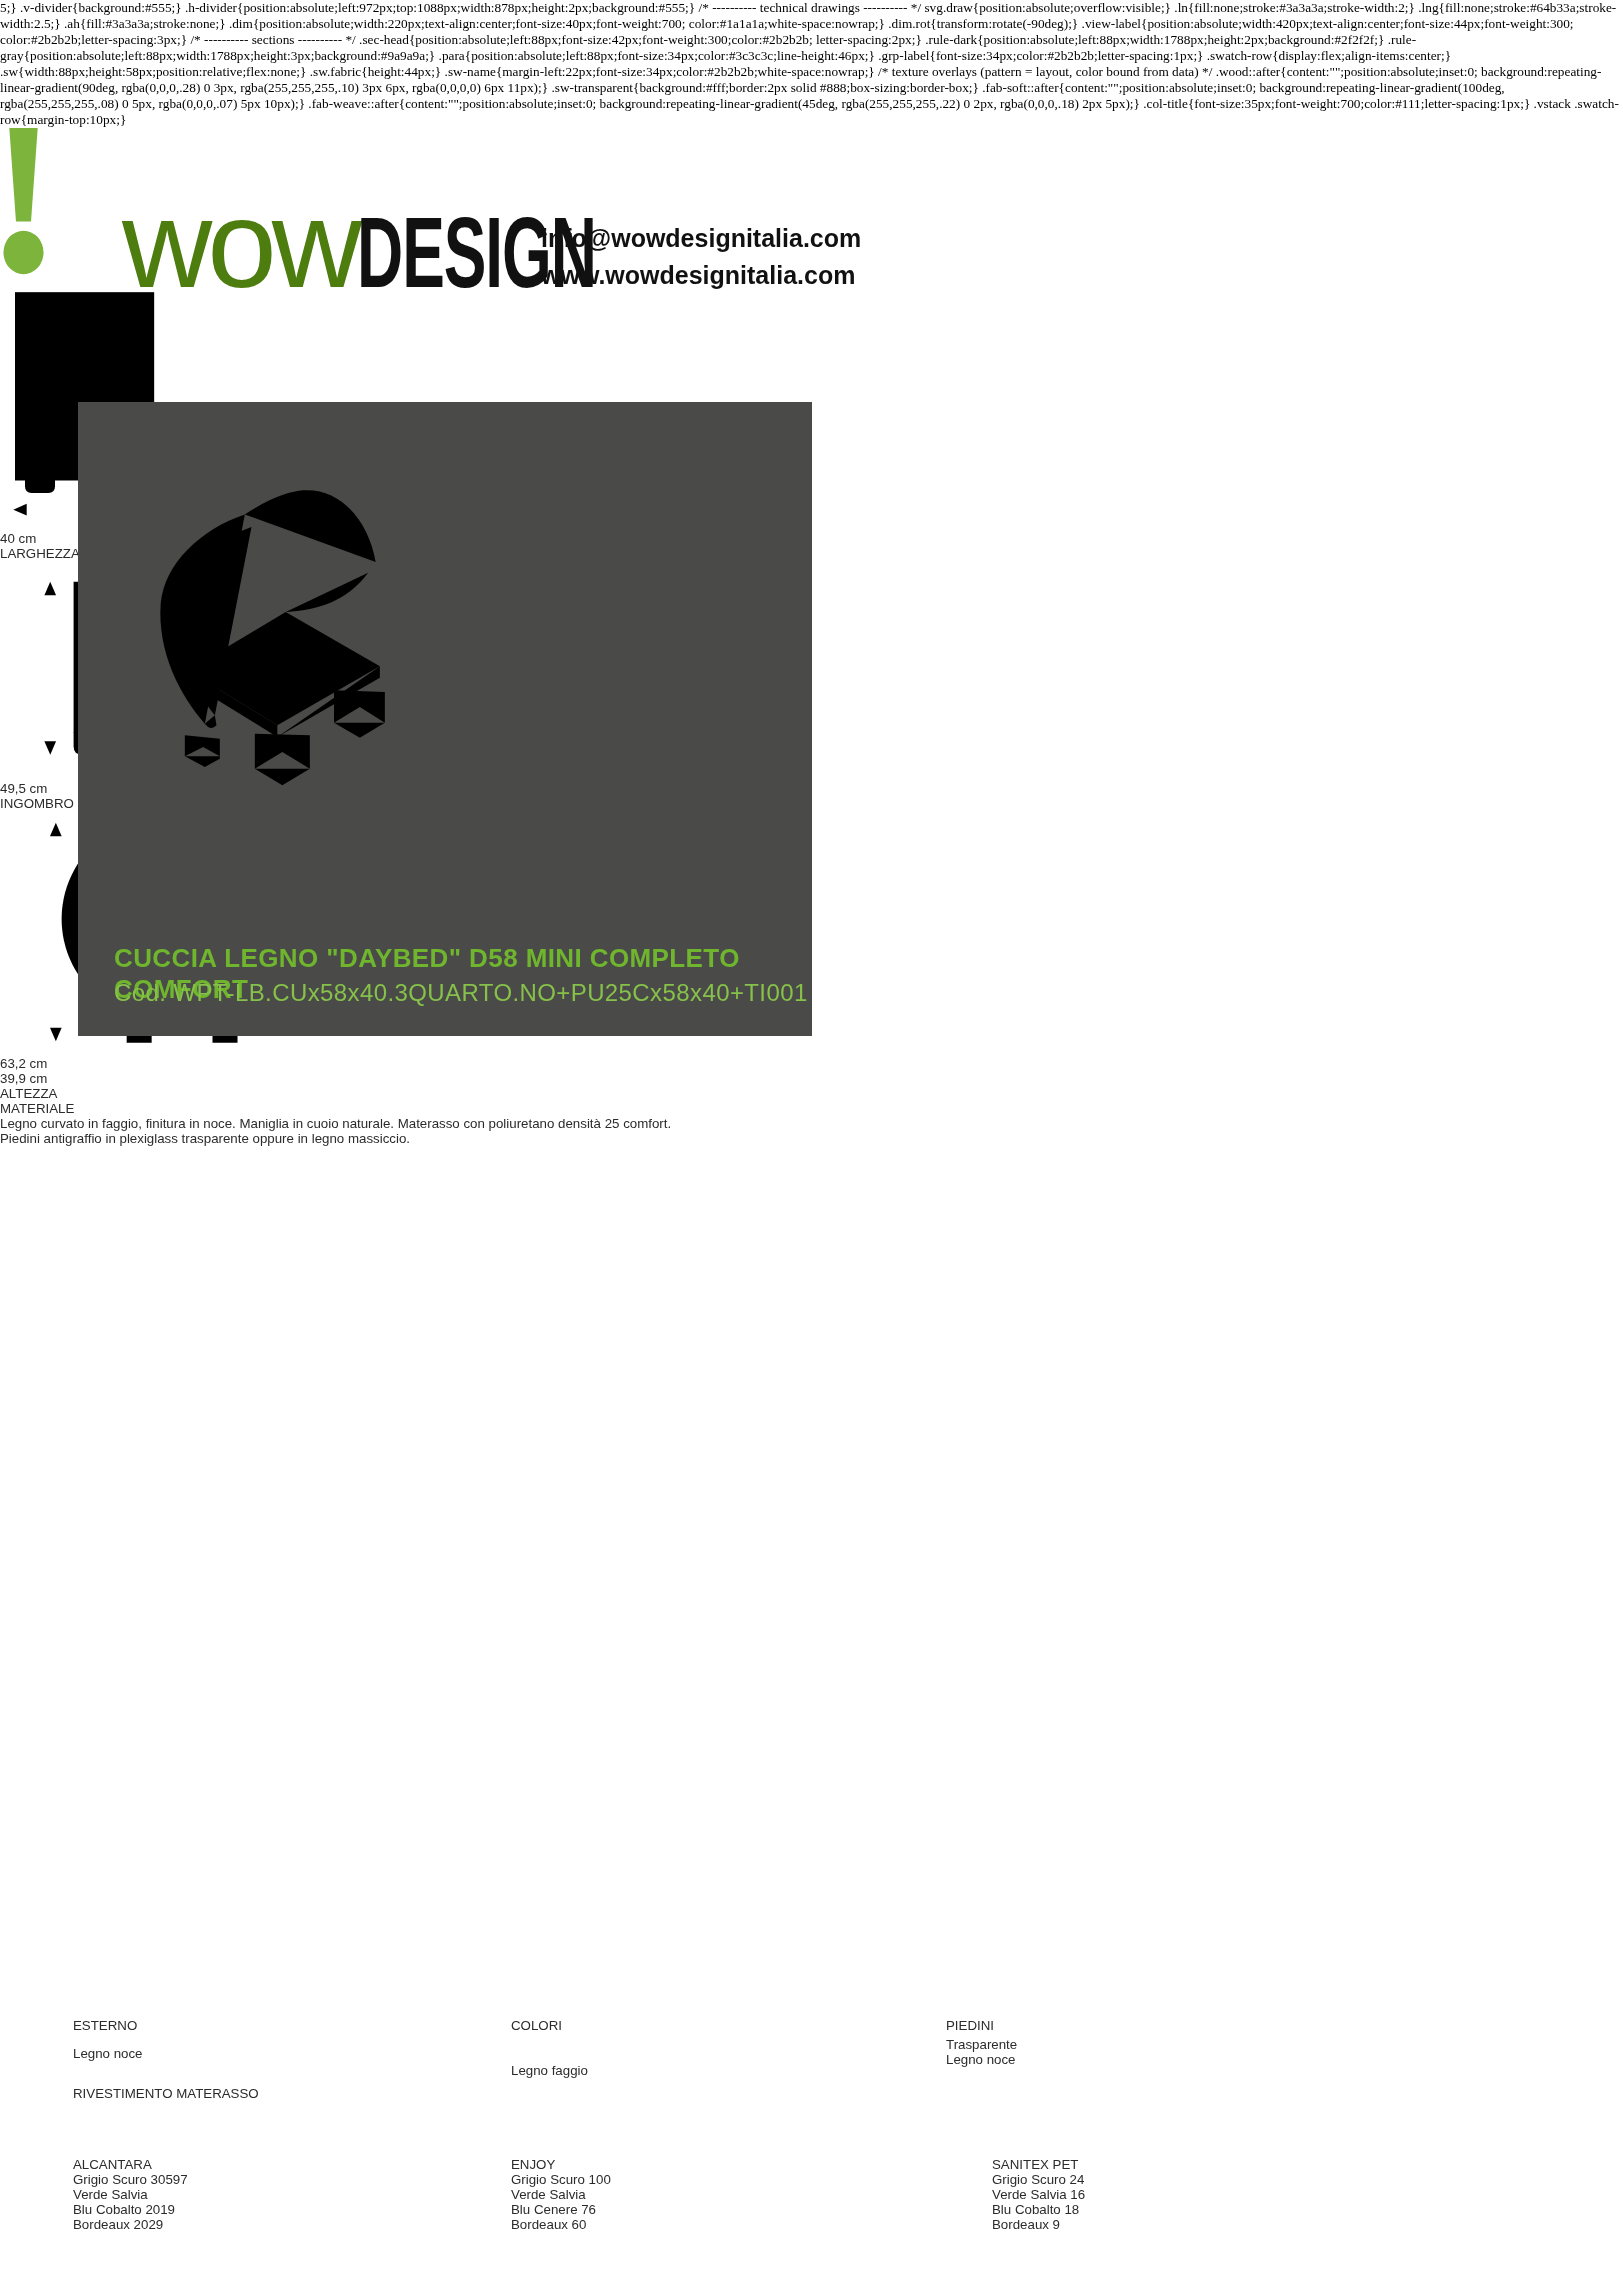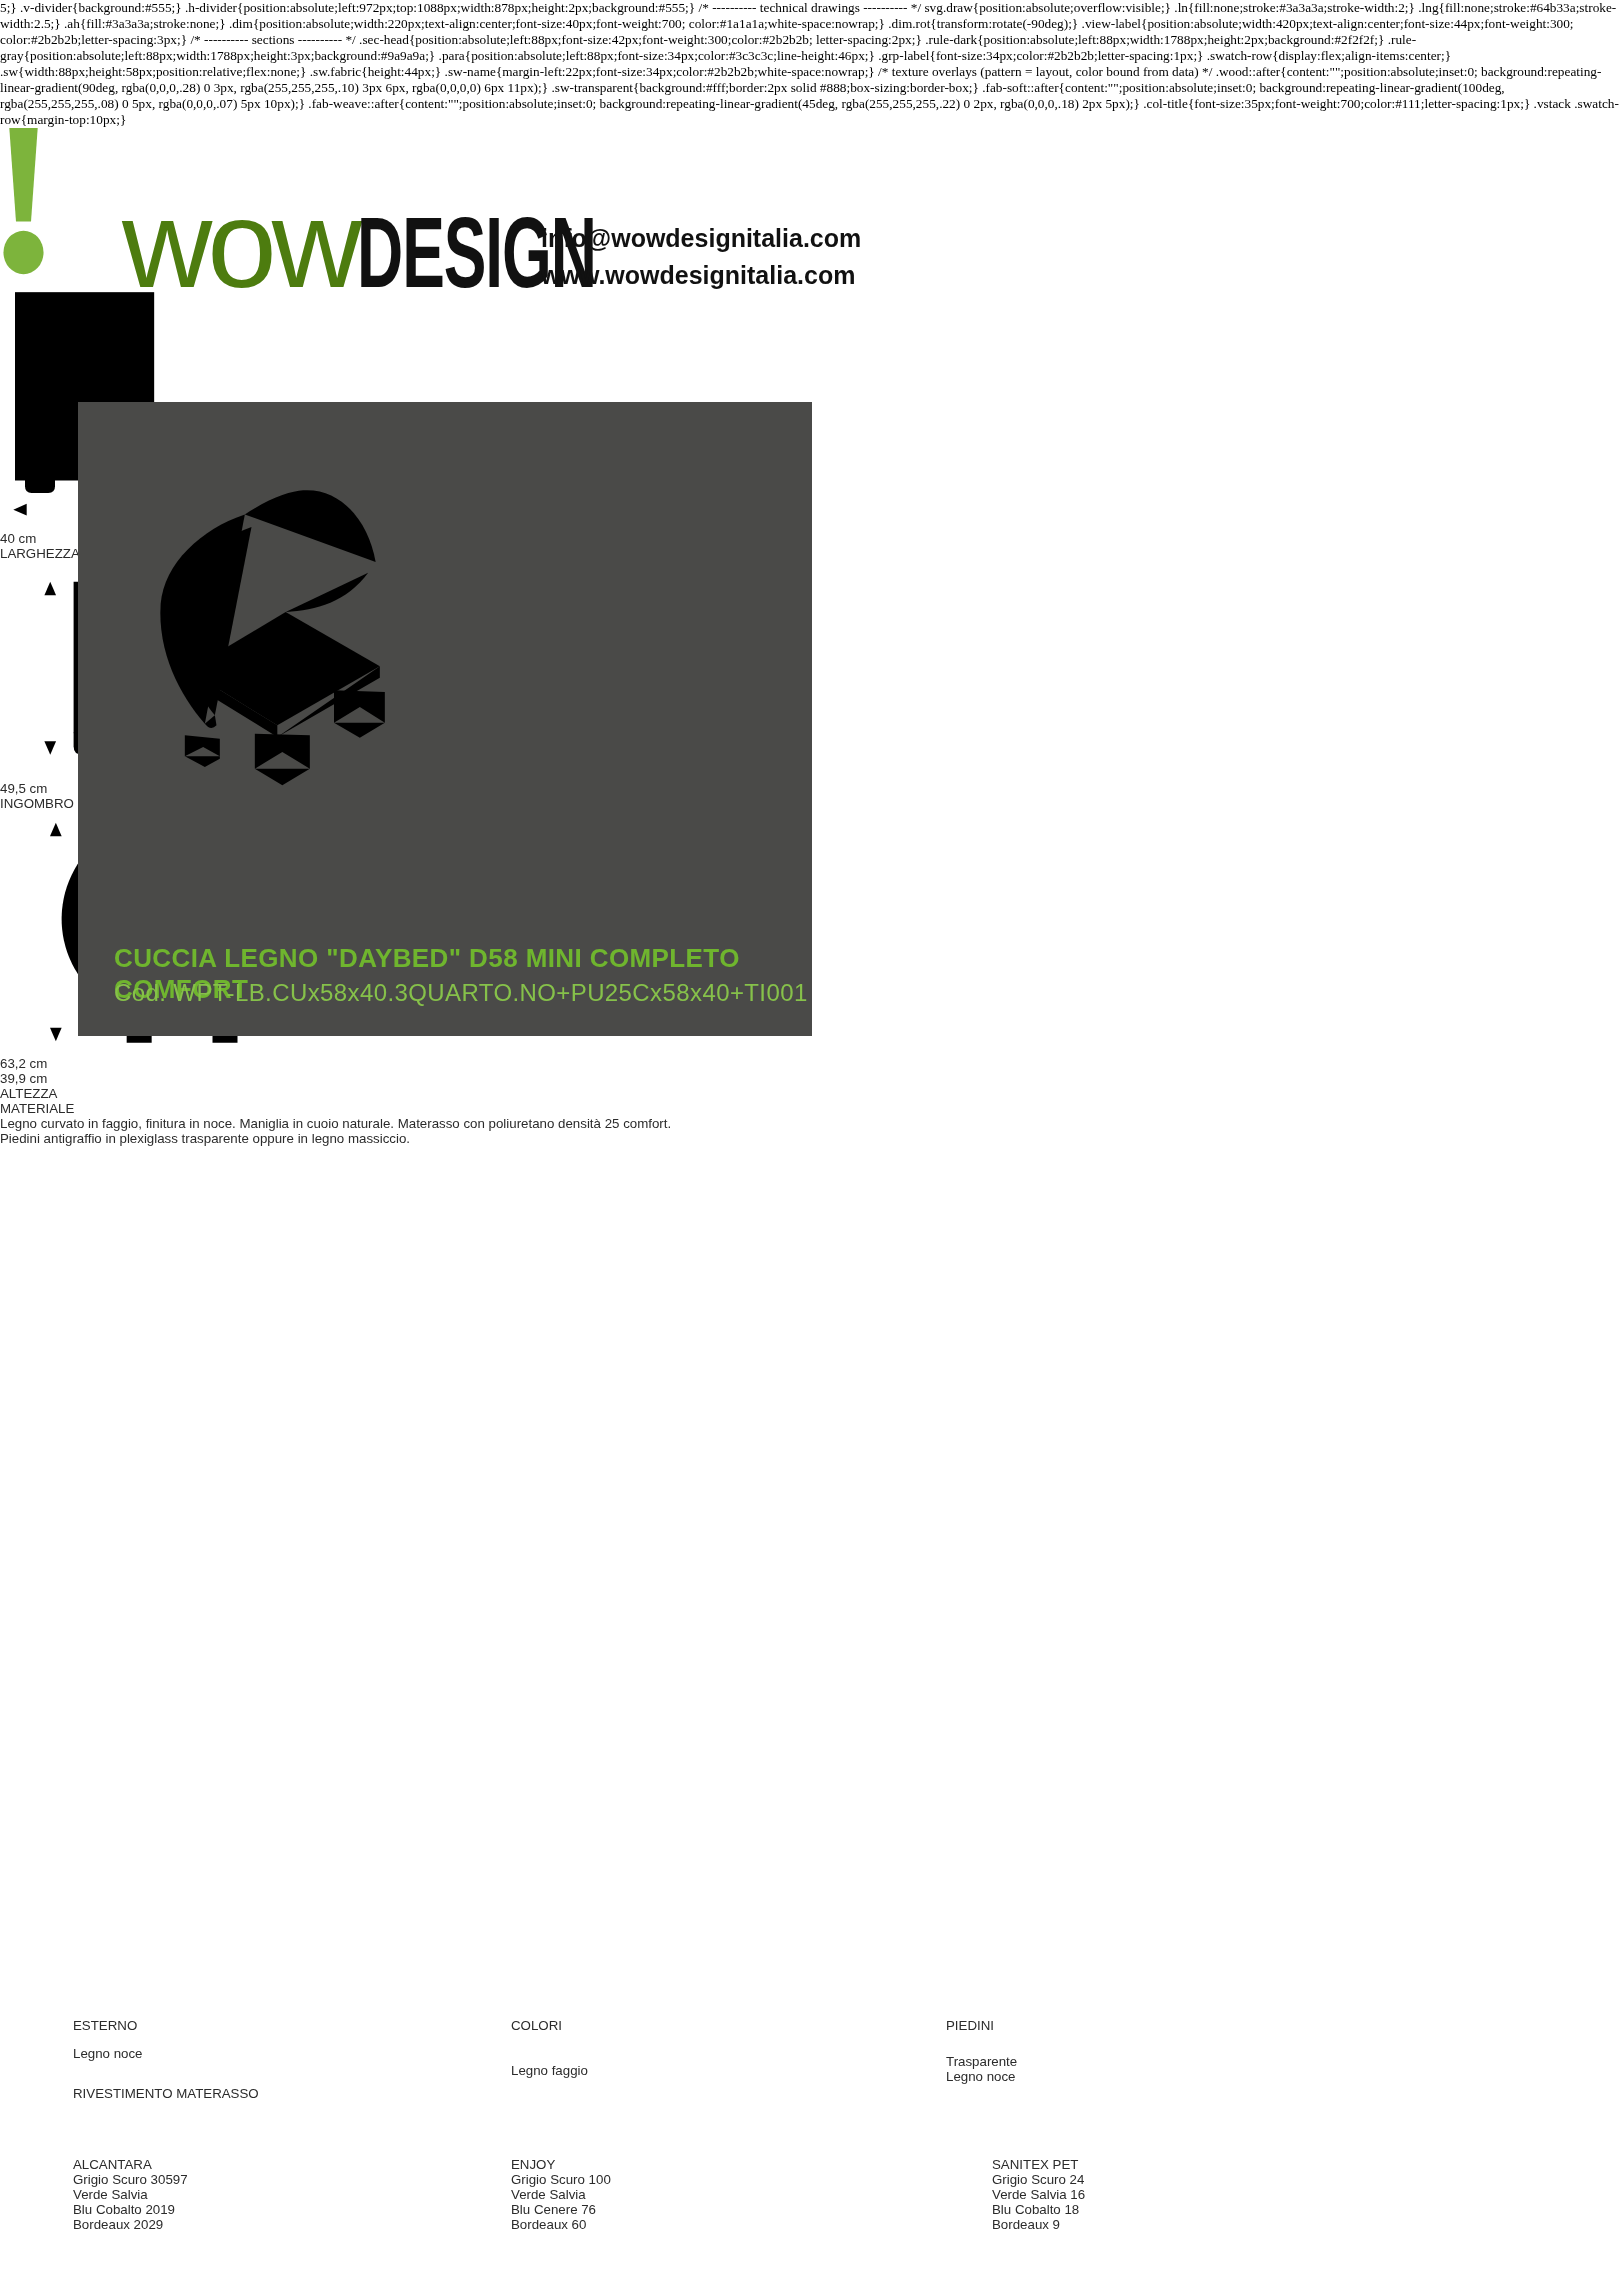--- a/index.html
+++ b/index.html
@@ -188,21 +188,21 @@
     <div class="grp-label">COLORI</div>
     <div class="swatch-row" style="margin-top:30px">
       <div class="sw wood" style="background: rgb(210, 141, 88);"></div>
       <div class="sw-name">Legno faggio</div>
     </div>
   </div>
 
   
   <div class="abs" style="left:946px;top:1890px">
     <div class="grp-label">PIEDINI</div>
-    <div class="swatch-row" style="margin-top:21px">
+    <div class="swatch-row" style="margin-top:4px">
       <div class="sw sw-transparent"></div>
       <div class="sw-name">Trasparente</div>
       <div class="sw wood" style="margin-left: 108px; background: rgb(107, 64, 40);"></div>
       <div class="sw-name">Legno noce</div>
     </div>
   </div>
 
   
   <div class="abs grp-label" style="left:73px;top:1958px">RIVESTIMENTO MATERASSO</div>
 

